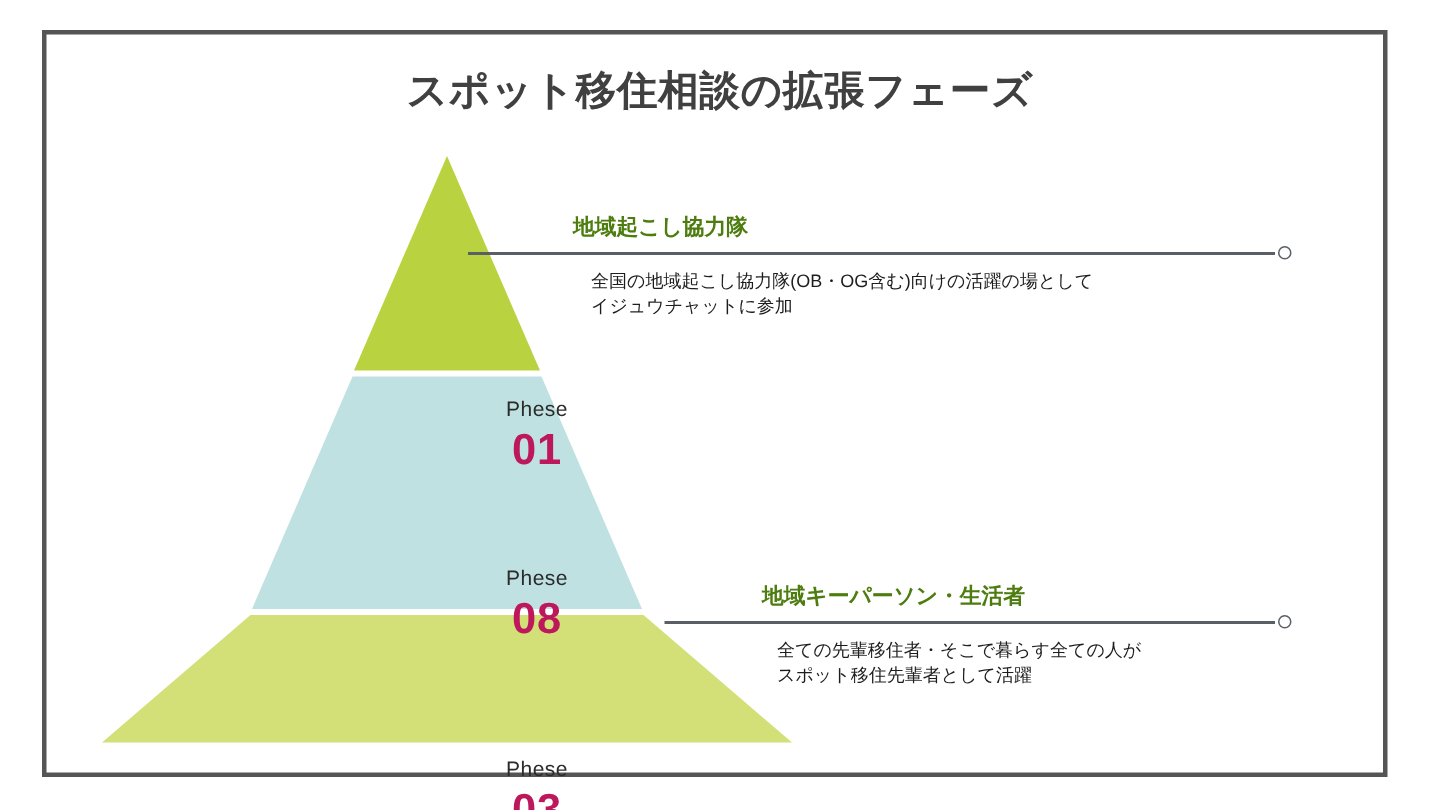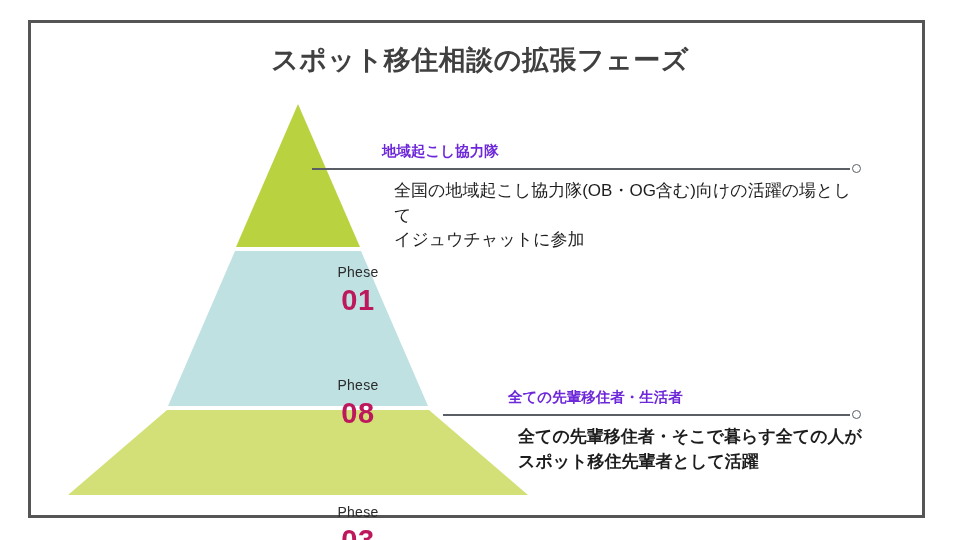--- a/index.html
+++ b/index.html
@@ -71,21 +71,21 @@
     letter-spacing: 0.5px;
   }
   #lbl1 { left: 238px; top: 170px; width: 120px; }
   #lbl2 { left: 238px; top: 283px; width: 120px; }
   #lbl3 { left: 238px; top: 410px; width: 120px; }
   
   .callout { position: absolute; }
   .callout-head {
     font-size: 14.5px;
     font-weight: bold;
-    color: #6d28d9;
+    color: #4d7c0f;
     white-space: nowrap;
     margin-bottom: 3px;
   }
   .callout-head .plus {
     font-weight: bold;
     padding: 0 10px;
     font-size: 13px;
   }
   .rule-wrap {
     position: relative;
@@ -102,21 +102,21 @@
     position: absolute;
     top: 0px;
     width: 9px;
     height: 9px;
     border: 1.6px solid #5a5f66;
     border-radius: 50%;
     background: #ffffff;
     box-sizing: border-box;
   }
   .callout-body {
-    font-size: 17px;
+    font-size: 12px;
     line-height: 1.45;
     color: #1d1d1d;
     white-space: pre-line;
     margin-top: 5px;
   }
   
   #callout1 { left: 312px; top: 142px; width: 552px; }
   #callout1 .callout-head { margin-left: 70px; }
   #callout1 .rule { width: 538px; }
   #callout1 .rule-dot { left: 540px; }
@@ -125,21 +125,21 @@
   #callout2 { left: 380px; top: 262px; width: 484px; }
   #callout2 .callout-head { margin-left: 66px; }
   #callout2 .rule { width: 470px; }
   #callout2 .rule-dot { left: 472px; }
   #callout2 .callout-body { margin-left: 80px; }
   
   #callout3 { left: 443px; top: 388px; width: 421px; }
   #callout3 .callout-head { margin-left: 65px; }
   #callout3 .rule { width: 407px; }
   #callout3 .rule-dot { left: 409px; }
-  #callout3 .callout-body { margin-left: 75px; font-weight: bold; }
+  #callout3 .callout-body { margin-left: 75px; }
 </style>
 </head>
 <body>
 
 <div id="slide">
 
   <div id="frame"></div>
 
   <div id="title">スポット移住相談の拡張フェーズ</div>
 
@@ -172,21 +172,21 @@
       <div class="rule" style="background: rgb(90, 95, 102);"></div>
       <div class="rule-dot" style="border-color: rgb(90, 95, 102);"></div>
     </div>
     <div class="callout-body">全国の地域起こし協力隊(OB・OG含む)向けの活躍の場として
 イジュウチャットに参加</div>
   </div>
 
 
   <div class="callout" id="callout3">
     <div class="callout-head">
-      <span>全ての先輩移住者・生活者</span>
+      <span>地域キーパーソン・生活者</span>
     </div>
     <div class="rule-wrap">
       <div class="rule" style="background: rgb(90, 95, 102);"></div>
       <div class="rule-dot" style="border-color: rgb(90, 95, 102);"></div>
     </div>
     <div class="callout-body">全ての先輩移住者・そこで暮らす全ての人が
 スポット移住先輩者として活躍</div>
   </div>
 
 </div>

